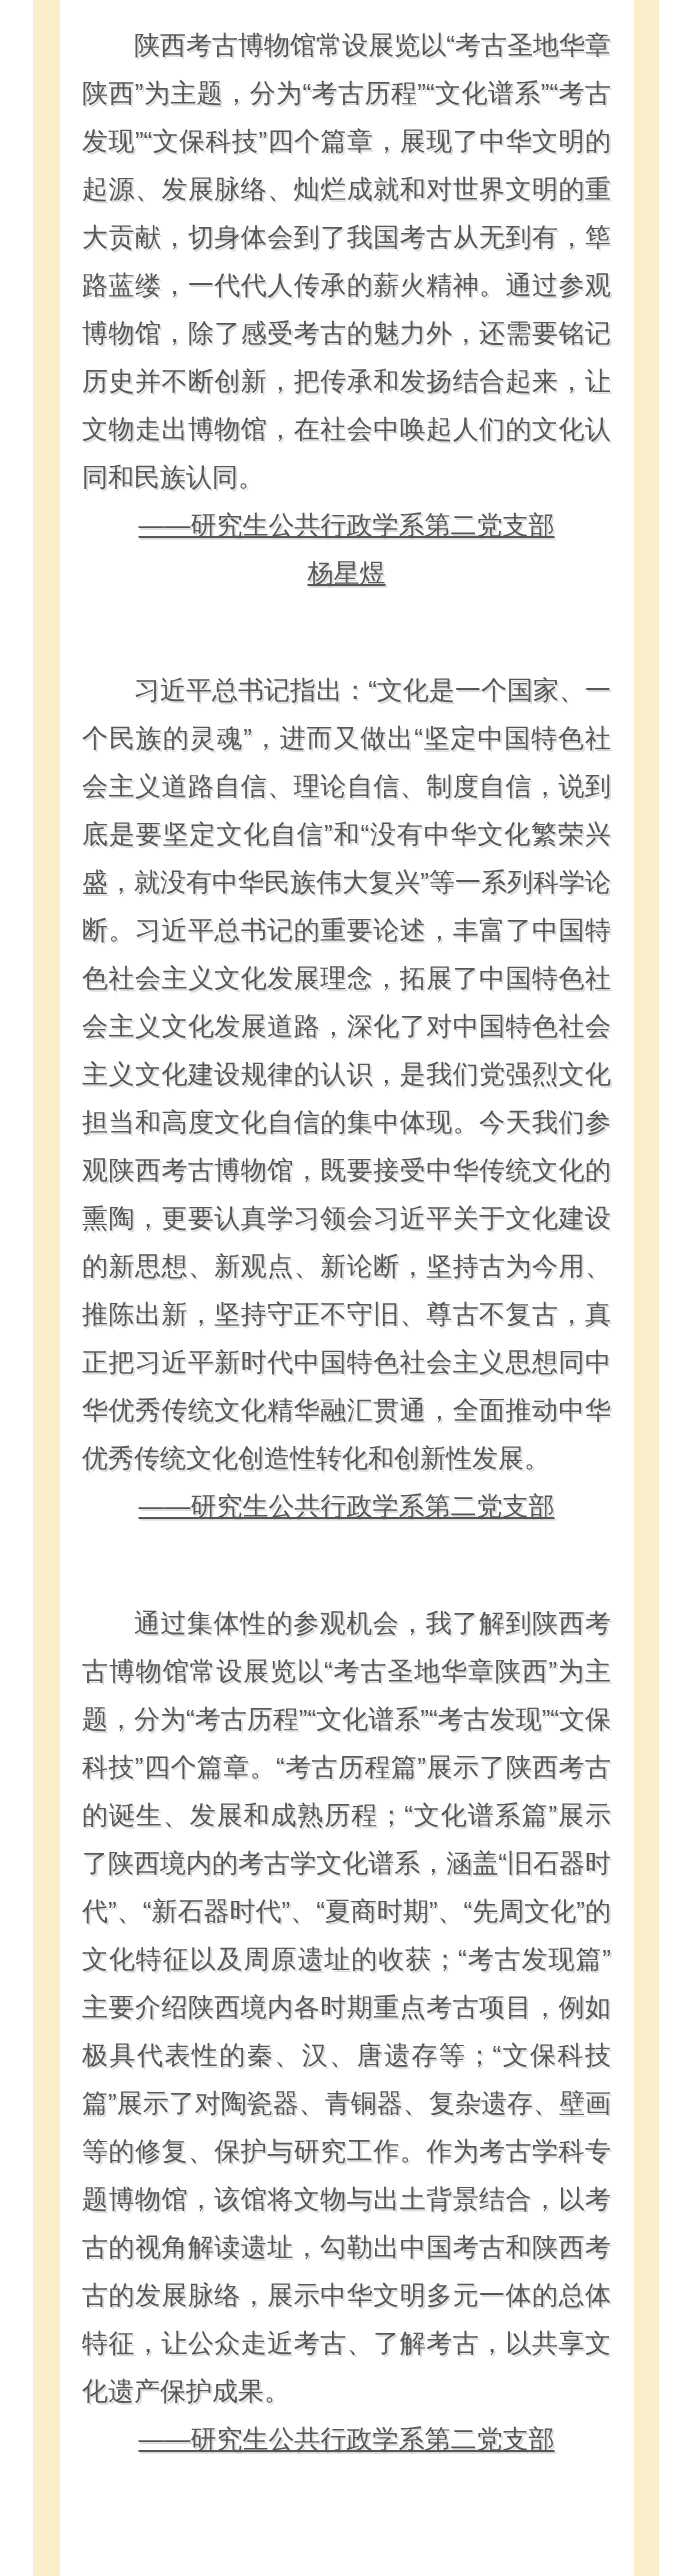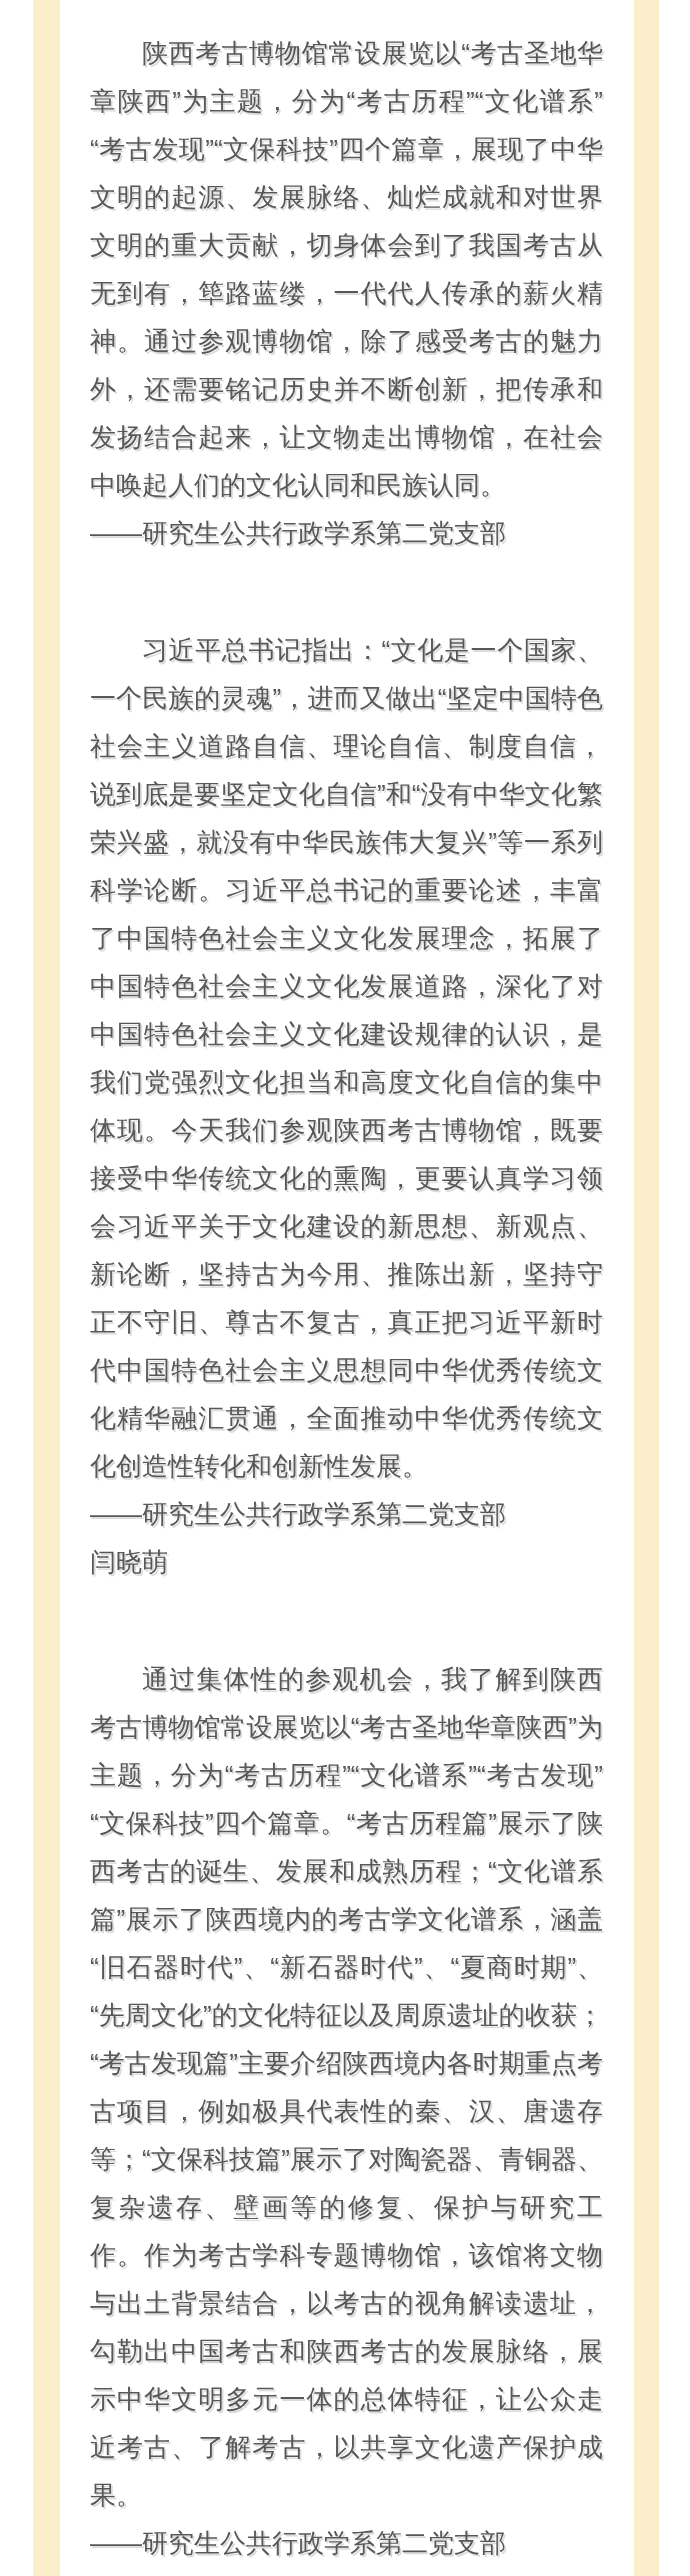--- a/index.html
+++ b/index.html
@@ -25,54 +25,55 @@
   .content {
     position: relative;
     margin: 0 0 0 82px;
     width: 529px;
     padding: 21px 0 16.6px 0;
     color: #575757;
     font-size: 26px;
     line-height: 48px;
     text-shadow: 1.7px 1.7px 0 rgba(176,176,176,0.45);
   }
-  .section { margin: 8px; }
+  .section { margin: 0; }
   .section + .section { margin-top: 69px; }
 
   .paragraph {
     text-align: justify;
     text-justify: inter-ideograph;
     text-indent: 2em;
     word-break: break-all;
     overflow-wrap: anywhere;
   }
   .attribution,
   .signature {
-    text-align: left;
+    text-align: center;
     text-indent: 0;
+    text-decoration: underline;
   }
 </style>
 </head>
 <body>
 
 <div>
   <div class="stripe stripe-left"></div>
   <div class="stripe stripe-right"></div>
 
   <div class="content">
 
     <div class="section">
       <div class="paragraph">陕西考古博物馆常设展览以“考古圣地华章陕西”为主题，分为“考古历程”“文化谱系”“考古发现”“文保科技”四个篇章，展现了中华文明的起源、发展脉络、灿烂成就和对世界文明的重大贡献，切身体会到了我国考古从无到有，筚路蓝缕，一代代人传承的薪火精神。通过参观博物馆，除了感受考古的魅力外，还需要铭记历史并不断创新，把传承和发扬结合起来，让文物走出博物馆，在社会中唤起人们的文化认同和民族认同。</div>
       <div class="attribution">——研究生公共行政学系第二党支部</div>
+      <div class="signature">杨星煜</div>
     </div>
 
     <div class="section">
       <div class="paragraph">习近平总书记指出：“文化是一个国家、一个民族的灵魂”，进而又做出“坚定中国特色社会主义道路自信、理论自信、制度自信，说到底是要坚定文化自信”和“没有中华文化繁荣兴盛，就没有中华民族伟大复兴”等一系列科学论断。习近平总书记的重要论述，丰富了中国特色社会主义文化发展理念，拓展了中国特色社会主义文化发展道路，深化了对中国特色社会主义文化建设规律的认识，是我们党强烈文化担当和高度文化自信的集中体现。今天我们参观陕西考古博物馆，既要接受中华传统文化的熏陶，更要认真学习领会习近平关于文化建设的新思想、新观点、新论断，坚持古为今用、推陈出新，坚持守正不守旧、尊古不复古，真正把习近平新时代中国特色社会主义思想同中华优秀传统文化精华融汇贯通，全面推动中华优秀传统文化创造性转化和创新性发展。</div>
       <div class="attribution">——研究生公共行政学系第二党支部</div>
-      <div class="signature">闫晓萌</div>
     </div>
 
     <div class="section">
       <div class="paragraph">通过集体性的参观机会，我了解到陕西考古博物馆常设展览以“考古圣地华章陕西”为主题，分为“考古历程”“文化谱系”“考古发现”“文保科技”四个篇章。“考古历程篇”展示了陕西考古的诞生、发展和成熟历程；“文化谱系篇”展示了陕西境内的考古学文化谱系，涵盖“旧石器时代”、“新石器时代”、“夏商时期”、“先周文化”的文化特征以及周原遗址的收获；“考古发现篇”主要介绍陕西境内各时期重点考古项目，例如极具代表性的秦、汉、唐遗存等；“文保科技篇”展示了对陶瓷器、青铜器、复杂遗存、壁画等的修复、保护与研究工作。作为考古学科专题博物馆，该馆将文物与出土背景结合，以考古的视角解读遗址，勾勒出中国考古和陕西考古的发展脉络，展示中华文明多元一体的总体特征，让公众走近考古、了解考古，以共享文化遗产保护成果。</div>
       <div class="attribution">——研究生公共行政学系第二党支部</div>
     </div>
 
   </div>
 </div>
 

